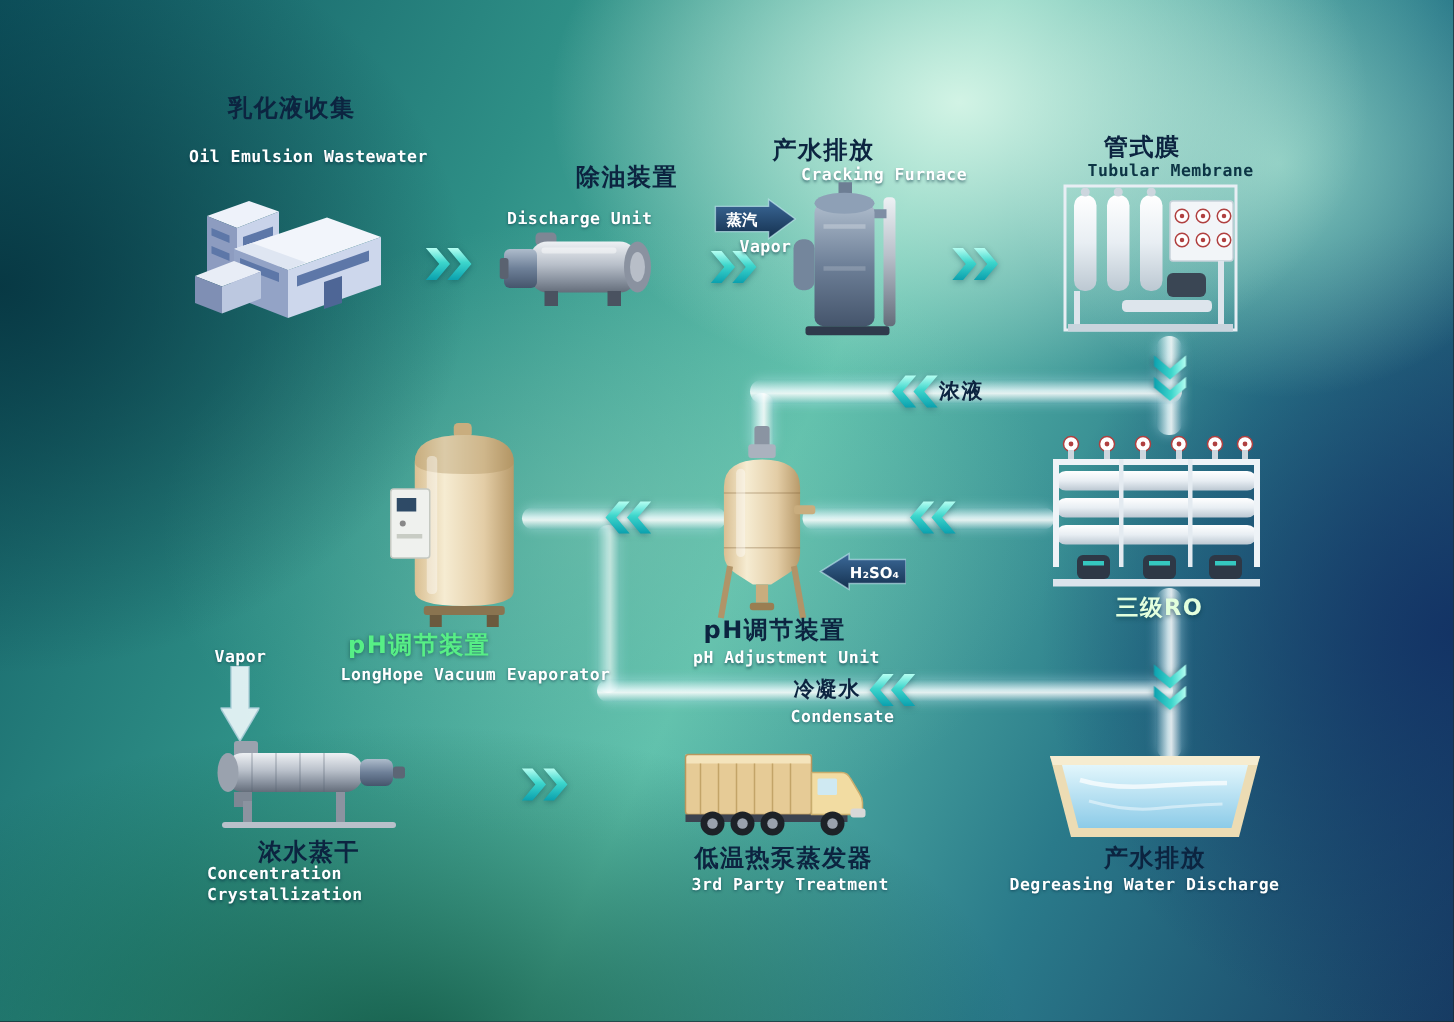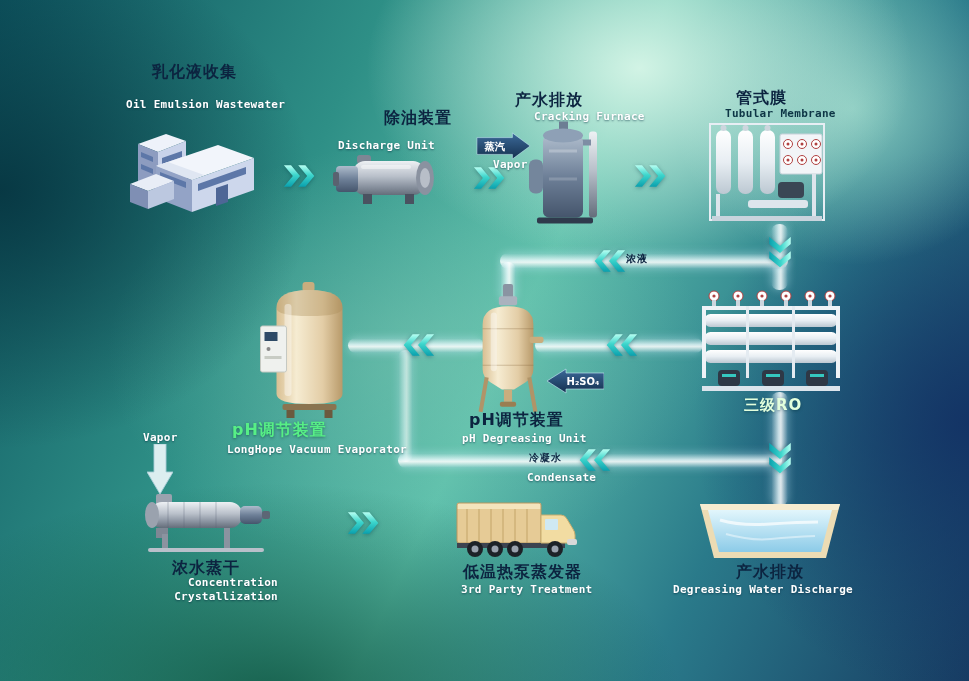--- a/index.html
+++ b/index.html
@@ -14,30 +14,30 @@
       radial-gradient(ellipse 520px 430px at 0% 28%, rgba(6,52,64,0.9), rgba(6,52,64,0) 60%),
       radial-gradient(ellipse 620px 320px at 28% 102%, rgba(10,78,58,0.8), rgba(10,78,58,0) 66%),
       radial-gradient(ellipse 500px 350px at 42% 52%, rgba(132,202,182,0.45), rgba(132,202,182,0) 60%),
       linear-gradient(115deg,#0e5560 0%,#2e8f86 30%,#5cc0ab 52%,#2a7a8a 75%,#173c63 100%);
   }
   .abs{position:absolute}
   .zh{
     position:absolute;font-family:"DejaVu Sans",sans-serif;font-weight:bold;
     font-size:16px;color:#0c2440;white-space:nowrap;letter-spacing:1px;
   }
-  .zh.small{font-size:10px}
+  .zh.small{font-size:14px}
   .zh.green{color:#57ef86;text-shadow:0 1px 3px rgba(0,50,40,0.5)}
   .zh.light{color:#e3ffdd;text-shadow:0 1px 3px rgba(0,50,60,0.5)}
   .en{
     position:absolute;font-family:"DejaVu Sans Mono",monospace;font-weight:bold;
     font-size:11px;color:#ffffff;white-space:nowrap;letter-spacing:0.3px;
     text-shadow:0 1px 2px rgba(0,40,60,0.55);
   }
   .en.dark{color:#0d3545;text-shadow:none}
-  .en.center{text-align:right;white-space:normal;line-height:14px}
+  .en.center{text-align:left;white-space:normal;line-height:14px}
   .chev{position:absolute;width:34px;height:26px;filter:drop-shadow(0 1px 2px rgba(0,60,70,0.4))}
   .chev.down{transform:rotate(90deg)}
   .chev.left{transform:scaleX(-1)}
   .pipe{
     position:absolute;border-radius:8px;
     background:linear-gradient(180deg, rgba(190,230,245,0.18), rgba(240,252,255,0.8) 45%, rgba(255,255,255,0.85) 58%, rgba(175,220,240,0.22));
     box-shadow:0 0 8px rgba(210,245,255,0.4);
   }
   .pipe.v{
     background:linear-gradient(90deg, rgba(190,230,245,0.18), rgba(240,252,255,0.8) 45%, rgba(255,255,255,0.85) 58%, rgba(175,220,240,0.22));
@@ -279,21 +279,21 @@
     <path d="M62,92 L68,126" stroke="#b09468" stroke-width="4"></path>
     <rect x="37" y="104" width="8" height="12" fill="#c9ad7e"></rect>
     <rect x="33" y="116" width="16" height="5" rx="2" fill="#9a7e52"></rect>
   </svg>
 
   <svg class="abs" style="left:546px;top:368px" width="58" height="26" viewBox="0 0 58 26">
     <polygon points="58,5 20,5 20,1 1,13 20,25 20,21 58,21" fill="url(#navyArrow)" stroke="rgba(200,235,245,0.6)" stroke-width="1"></polygon>
     <text x="37" y="17" text-anchor="middle" font-size="10" font-weight="bold" fill="#ffffff" font-family="DejaVu Sans, sans-serif">H₂SO₄</text>
   </svg>
   <div class="zh" style="left:469px;top:410px">pH调节装置</div>
-  <div class="en" style="left:462px;top:432px">pH Degreasing Unit</div>
+  <div class="en" style="left:462px;top:432px">pH Adjustment Unit</div>
 
   <svg class="abs" style="left:258px;top:282px" width="96" height="138" viewBox="0 0 95 138">
     <rect x="44" y="0" width="12" height="10" rx="3" fill="#c9ad7e"></rect>
     <path d="M18,26 Q18,8 51,8 Q84,8 84,26 L84,112 Q84,122 51,122 Q18,122 18,112 Z" fill="url(#tanBody)"></path>
     <path d="M18,26 Q18,8 51,8 Q84,8 84,26 Q84,34 51,34 Q18,34 18,26 Z" fill="rgba(170,140,90,0.35)"></path>
     <rect x="26" y="22" width="7" height="92" rx="3" fill="rgba(255,255,255,0.4)"></rect>
     <rect x="2" y="44" width="26" height="46" rx="2" fill="#eff1ee" stroke="#c5c9c2"></rect>
     <rect x="6" y="50" width="13" height="9" fill="#2e4a66"></rect>
     <circle cx="10" cy="67" r="2" fill="#888888"></circle>
     <rect x="6" y="74" width="17" height="3" fill="#c8ccc4"></rect>

